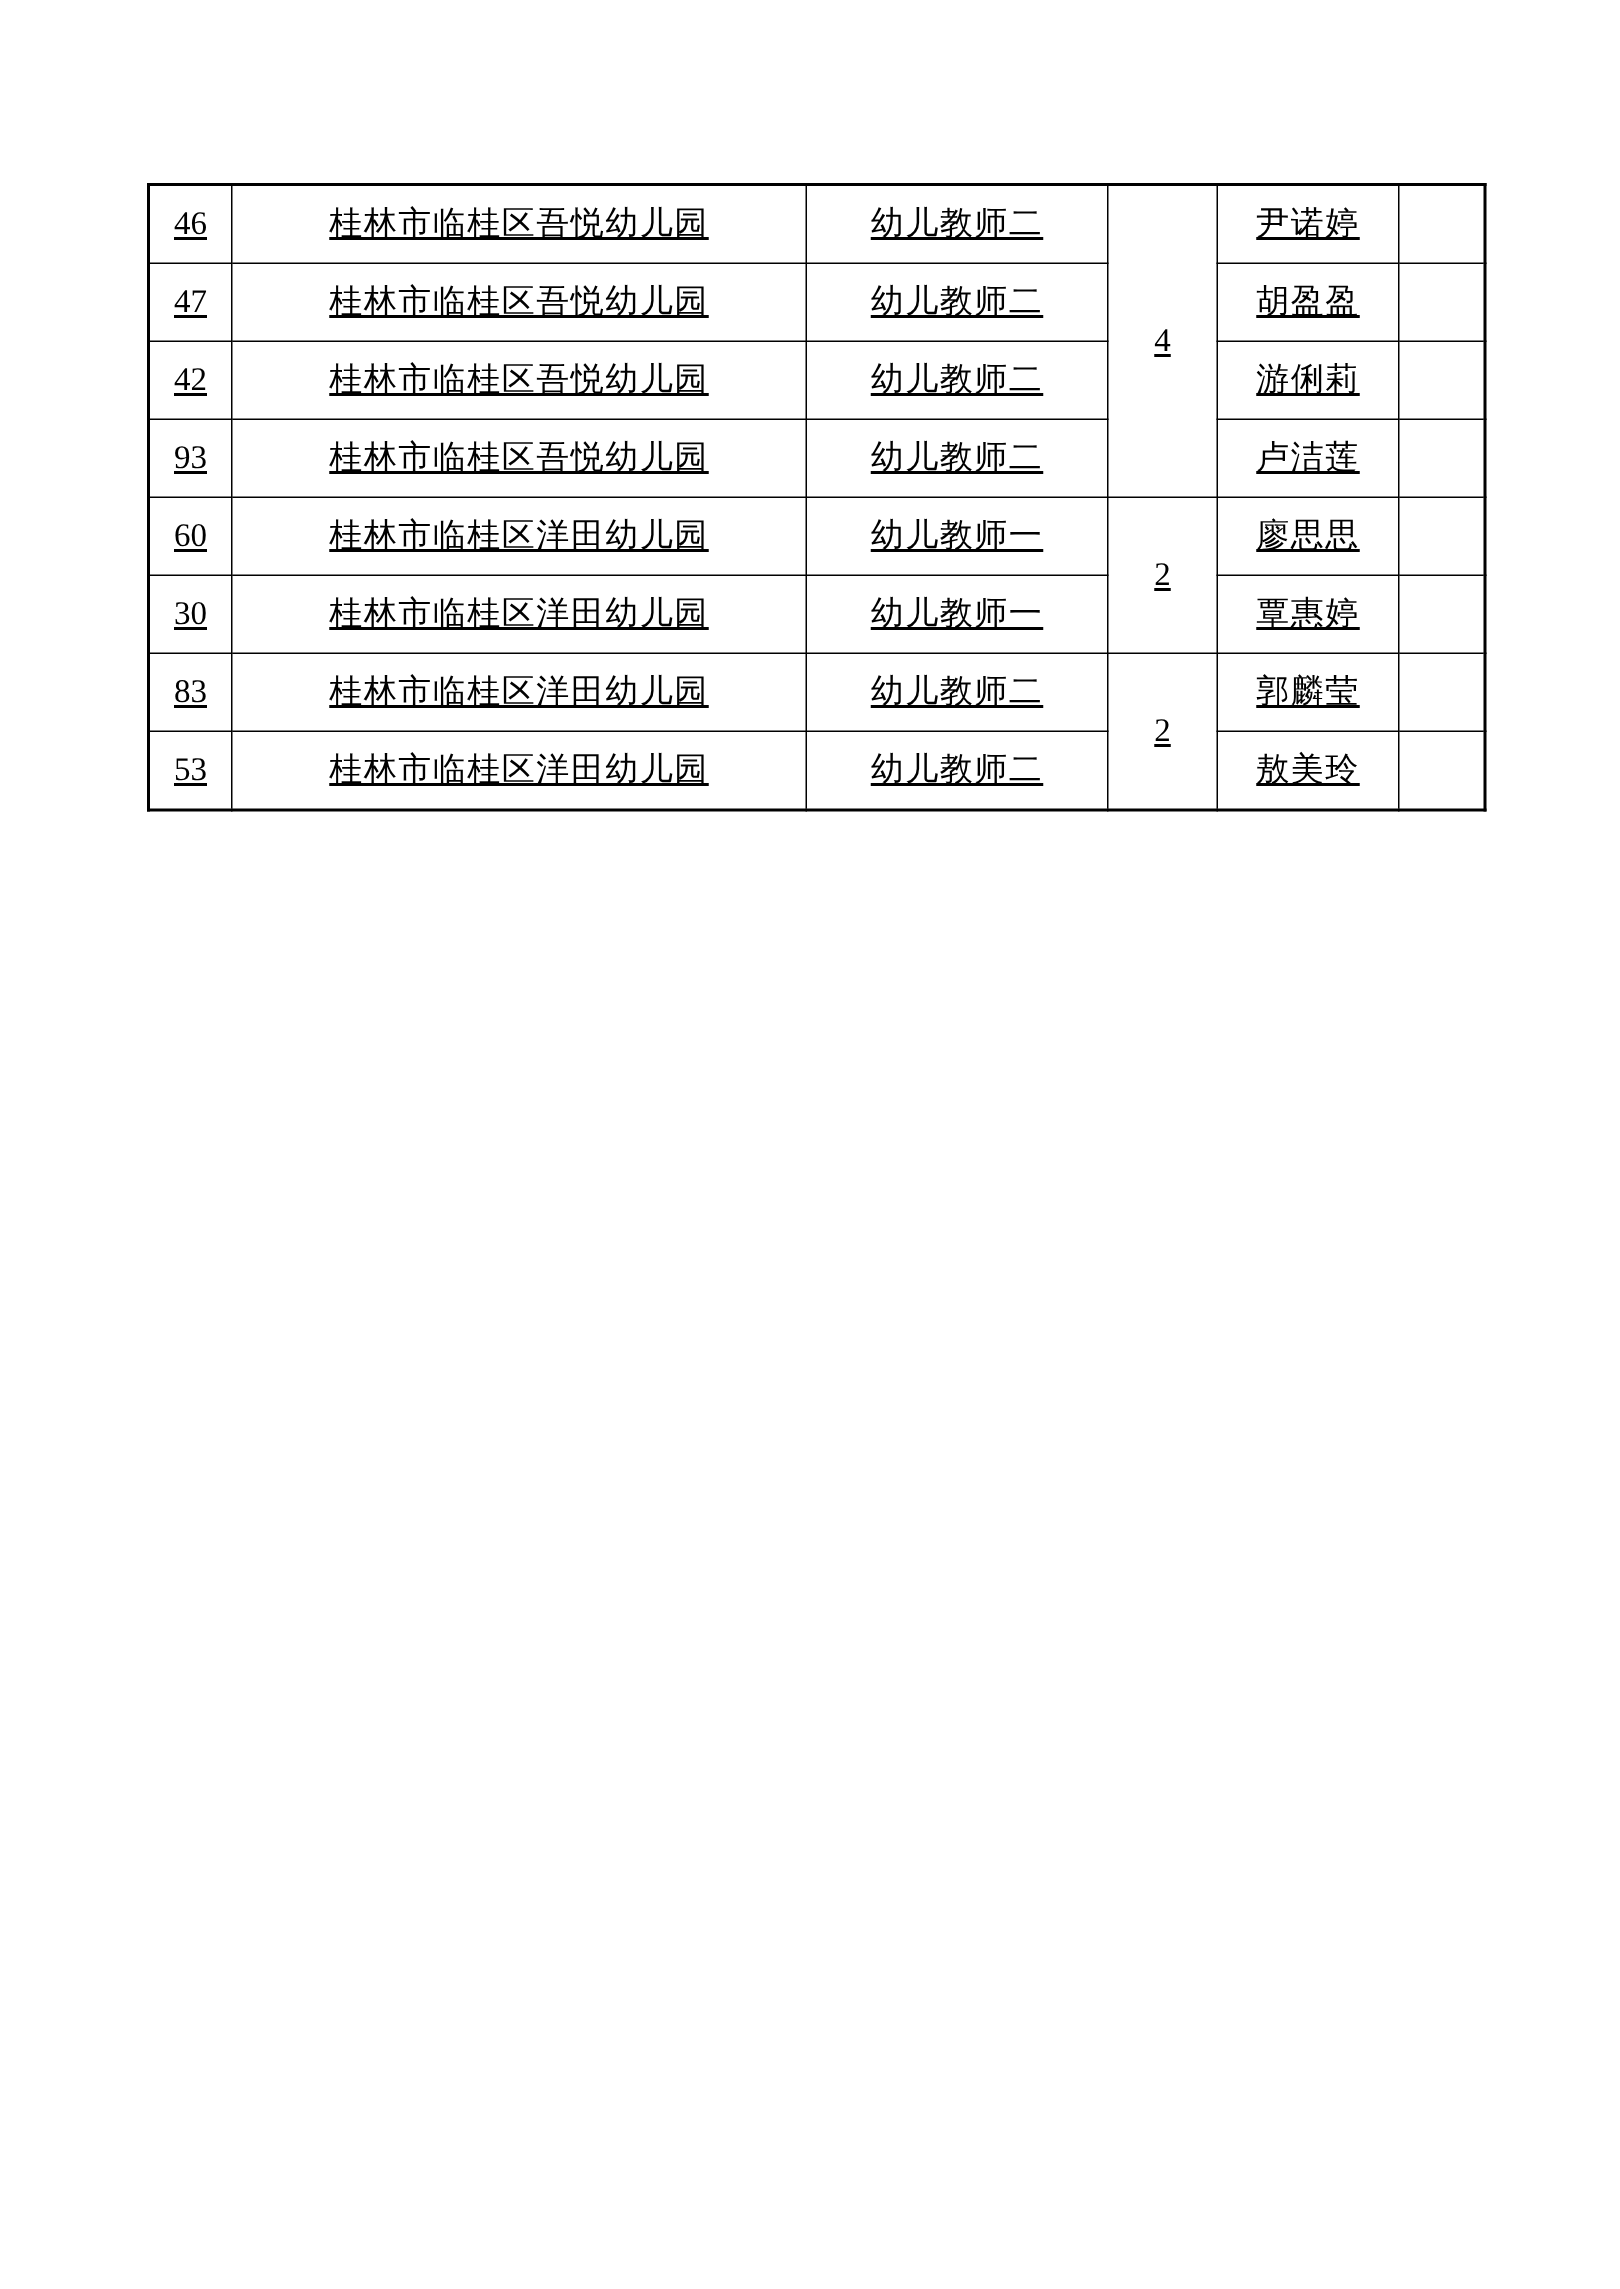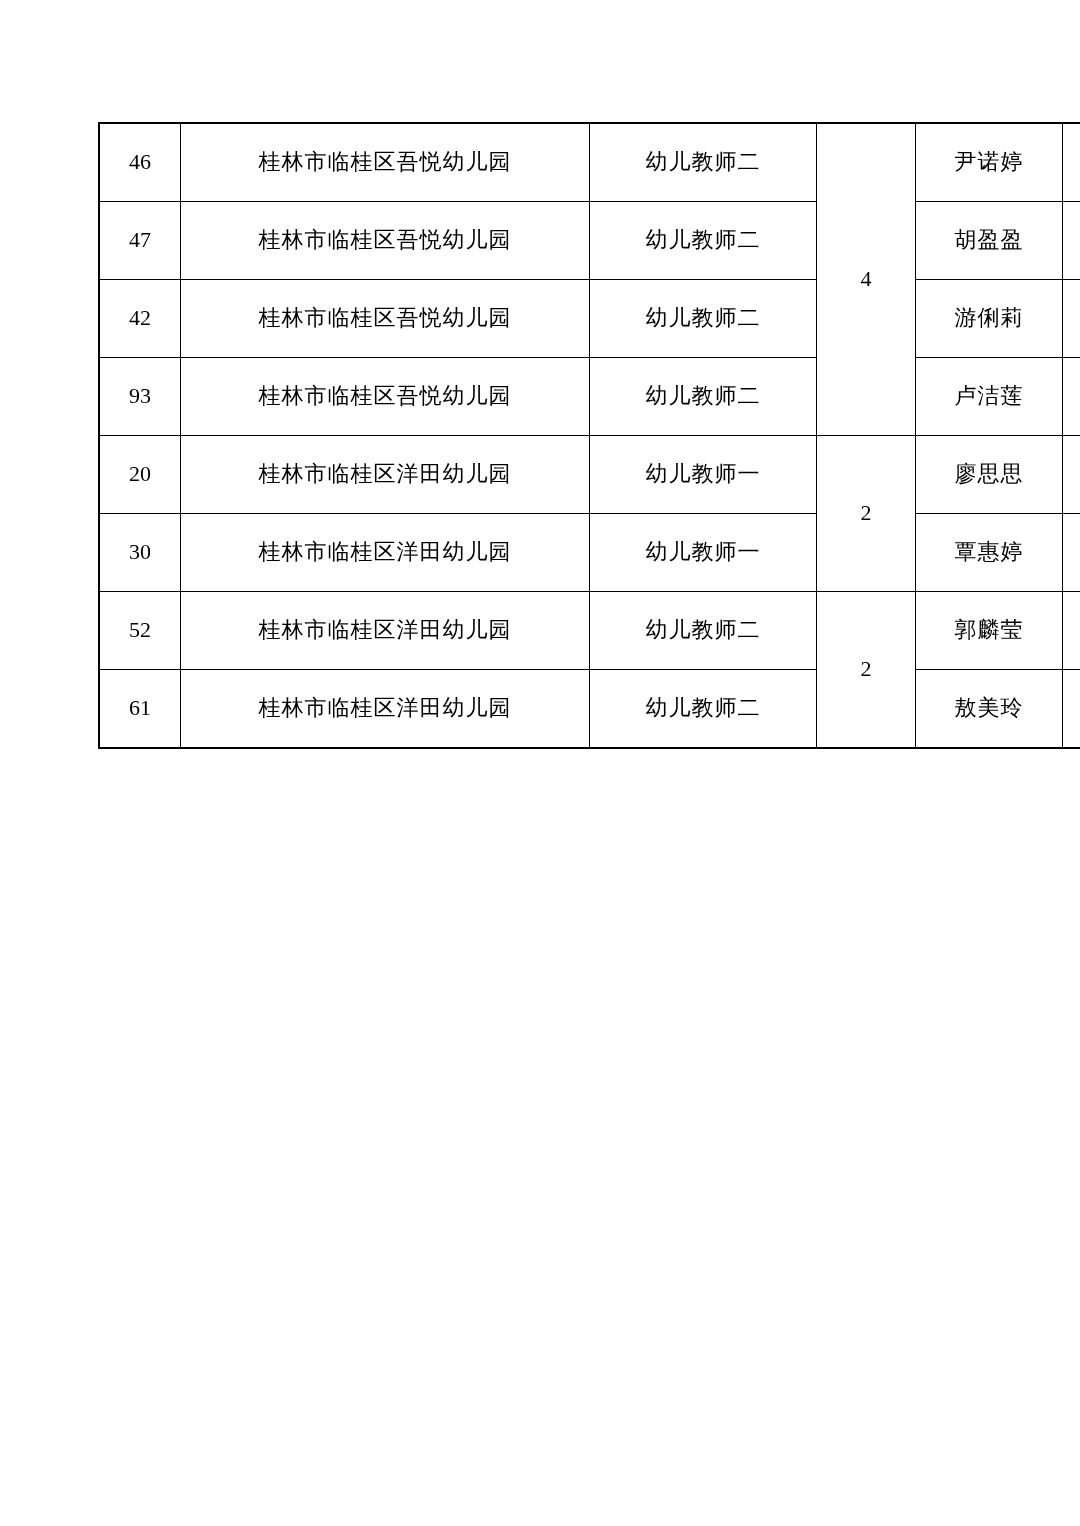--- a/index.html
+++ b/index.html
@@ -22,27 +22,28 @@
     padding: 122px 98px 0 98px;
   }
   table.roster {
     border-collapse: collapse;
     table-layout: fixed;
     width: 884px;
     border: 2px solid #000;
   }
   table.roster td {
     border: 1.5px solid #000;
-    padding: 13px;
+    padding: 0;
     height: 51px;
     text-align: center;
     vertical-align: middle;
     font-size: 22px;
     line-height: 1.2;
     font-family: "Liberation Serif", "DejaVu Serif", serif;
+    text-decoration: underline;
   }
   td.c-index { width: 54px; font-size: 23px; }
   td.c-school { width: 382px; letter-spacing: 1px; }
   td.c-post { width: 200px; letter-spacing: 1px; }
   td.c-count { width: 72px; font-size: 23px; }
   td.c-name { width: 120px; letter-spacing: 1px; }
   td.c-blank { width: 56px; }
   .cjk {
     font-family: "DejaVu Serif", "Liberation Serif", serif;
   }
@@ -76,44 +77,44 @@
           <td class="c-blank"></td>
         </tr>
         <tr>
           <td class="c-index">93</td>
           <td class="c-school cjk">桂林市临桂区吾悦幼儿园</td>
           <td class="c-post cjk">幼儿教师二</td>
           <td class="c-name cjk">卢洁莲</td>
           <td class="c-blank"></td>
         </tr>
         <tr>
-          <td class="c-index">20</td>
+          <td class="c-index">60</td>
           <td class="c-school cjk">桂林市临桂区洋田幼儿园</td>
           <td class="c-post cjk">幼儿教师一</td>
           <td class="c-count" rowspan="2">2</td>
           <td class="c-name cjk">廖思思</td>
           <td class="c-blank"></td>
         </tr>
         <tr>
           <td class="c-index">30</td>
           <td class="c-school cjk">桂林市临桂区洋田幼儿园</td>
           <td class="c-post cjk">幼儿教师一</td>
           <td class="c-name cjk">覃惠婷</td>
           <td class="c-blank"></td>
         </tr>
         <tr>
-          <td class="c-index">52</td>
+          <td class="c-index">83</td>
           <td class="c-school cjk">桂林市临桂区洋田幼儿园</td>
           <td class="c-post cjk">幼儿教师二</td>
           <td class="c-count" rowspan="2">2</td>
           <td class="c-name cjk">郭麟莹</td>
           <td class="c-blank"></td>
         </tr>
         <tr>
-          <td class="c-index">61</td>
+          <td class="c-index">53</td>
           <td class="c-school cjk">桂林市临桂区洋田幼儿园</td>
           <td class="c-post cjk">幼儿教师二</td>
           <td class="c-name cjk">敖美玲</td>
           <td class="c-blank"></td>
         </tr>
       </tbody>
   </table>
 </div>
 
 </body></html>

